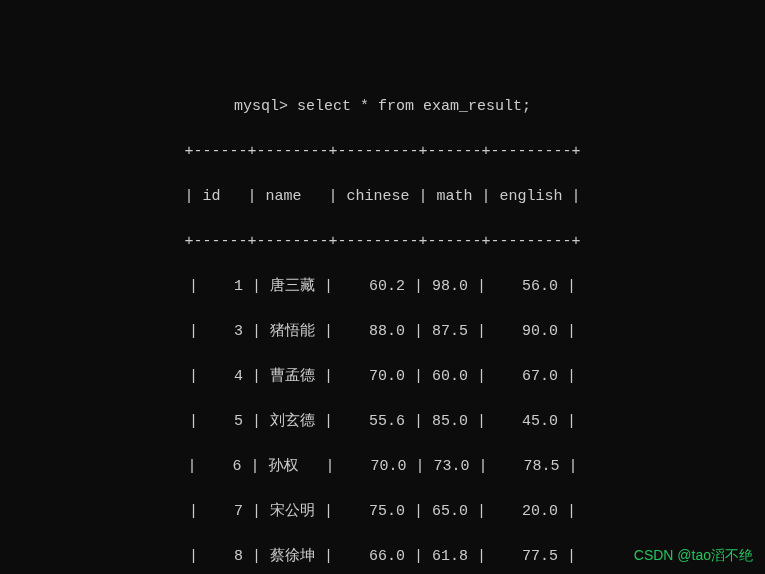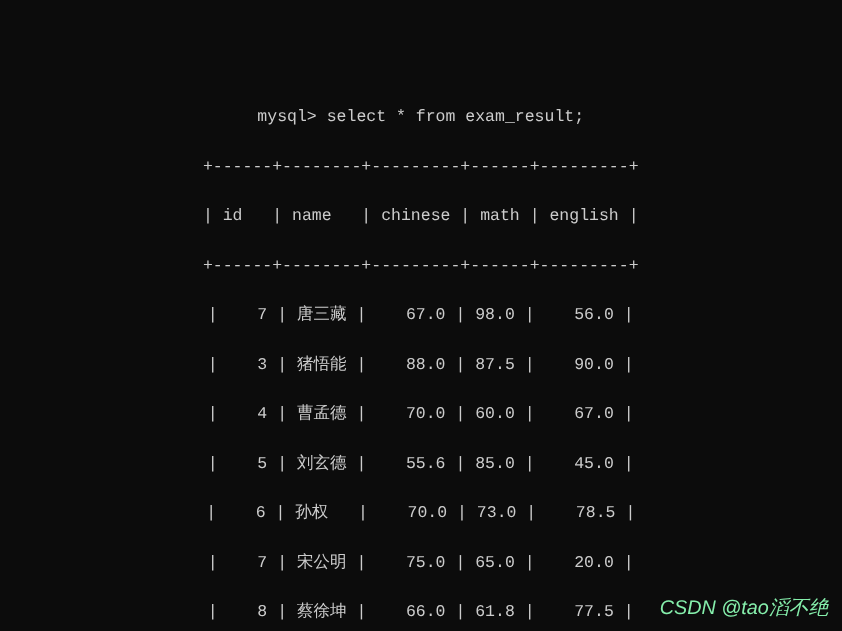--- a/index.html
+++ b/index.html
@@ -18,39 +18,38 @@
       width: 765px;
       height: 574px;
       overflow: hidden;
       position: relative;
       white-space: pre;
     }
     .watermark {
       position: absolute;
       right: 12px;
       bottom: 8px;
-      color: #86efac;
-      font-size: 18px;
+      color: #22c55e;
+      font-size: 14px;
       font-family: sans-serif;
-      font-style: italic;
     }
     .line {
       display: block;
     }
   </style>
 </head>
 <body>
 
 
 
 <span class="line"><span>mysql&gt;</span> <span>select * from exam_result;</span></span>
 <span class="line">+------+--------+---------+------+---------+</span>
 <span class="line">| id   | name   | chinese | math | english |</span>
 <span class="line">+------+--------+---------+------+---------+</span>
-<span class="line">|    7 | 唐三藏 |    67.0 | 98.0 |    56.0 |</span>
+<span class="line">|    1 | 唐三藏 |    60.2 | 98.0 |    56.0 |</span>
 <span class="line">|    3 | 猪悟能 |    88.0 | 87.5 |    90.0 |</span>
 <span class="line">|    4 | 曹孟德 |    70.0 | 60.0 |    67.0 |</span>
 <span class="line">|    5 | 刘玄德 |    55.6 | 85.0 |    45.0 |</span>
 <span class="line">|    6 | 孙权   |    70.0 | 73.0 |    78.5 |</span>
 <span class="line">|    7 | 宋公明 |    75.0 | 65.0 |    20.0 |</span>
 <span class="line">|    8 | 蔡徐坤 |    66.0 | 61.8 |    77.5 |</span>
 
 
 
 

